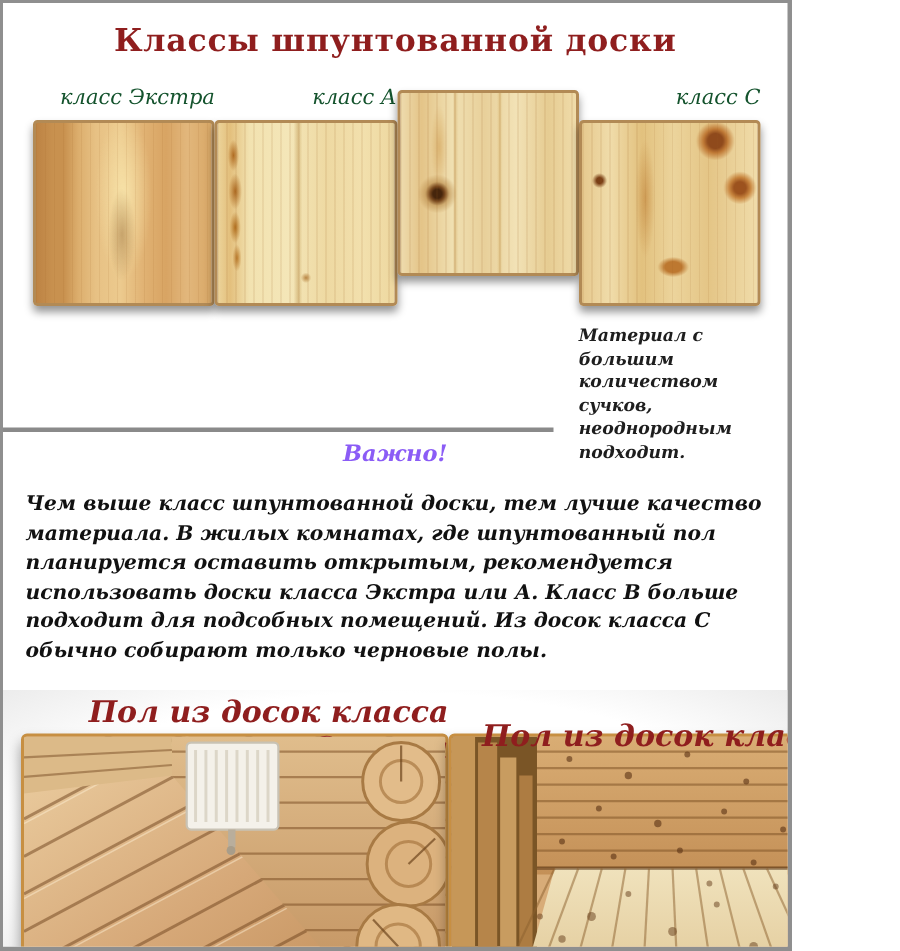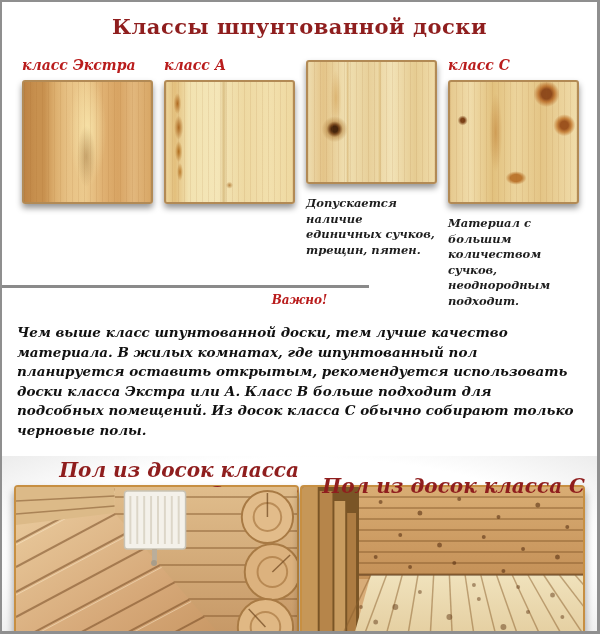--- a/index.html
+++ b/index.html
@@ -1,18 +1,18 @@
 <!DOCTYPE html>
 <html><head>
 <meta charset="utf-8">
 <style>
   html,body{margin:0;padding:0;background:#fff;}
   .frame{
     box-sizing:border-box;
-    width:600px;height:634px;
+    width:528px;height:634px;
     border:2px solid #8f8f8f;
     border-right-width:3px;border-bottom-width:3px;
     background:#fff;
     font-family:"DejaVu Serif",serif;
     overflow:hidden;
     position:relative;
   }
   
   .title{
     margin:12px 0 0;
@@ -24,23 +24,23 @@
   }
   
   .columns{
     display:flex;justify-content:space-between;
     padding:0 18px 0 20px;
     margin-top:18px;
     height:228px;
   }
   .col{width:131px;}
   .col-header{
-    text-align:left;
-    font-size:14px;font-weight:bold;font-style:italic;
-    color:#b91c1c;
+    text-align:right;
+    font-size:14px;font-weight:normal;font-style:italic;
+    color:#14532d;
     height:20px;
   }
   .swatch{
     position:relative;
     margin-top:3px;
     height:120px;
     border:2px solid #b28a55;
     border-radius:3px;
     box-shadow:0 4px 6px rgba(0,0,0,.42);
   }
@@ -83,21 +83,21 @@
   }
   .desc{
     margin:12px 0 0;
     font-size:11.5px;font-weight:bold;font-style:italic;
     color:#1e1e1e;line-height:1.35;
   }
   
   .divider{height:3px;width:367px;background:#8a8a8a;}
   .important-heading{
     margin:5px 0 3px;text-align:center;
-    font-size:12px;font-weight:bold;font-style:italic;color:#b91c1c;
+    font-size:15px;font-weight:bold;font-style:italic;color:#8b5cf6;
   }
   .important-text{
     margin:16px 15px;
     font-size:13.5px;font-weight:bold;font-style:italic;color:#111;
     line-height:1.45;
   }
   
   .floors{
     display:flex;justify-content:space-between;
     padding:2px 12px 0;
@@ -134,21 +134,20 @@
       <div class="swatch wood-extra"></div>
     </div>
 
     <div class="col">
       <div class="col-header">класс А</div>
       <div class="swatch wood-a"></div>
     </div>
 
     <div class="col">
       <div class="swatch wood-b"></div>
-      <p class="desc">Допускается наличие единичных сучков, трещин, пятен.</p>
     </div>
 
     <div class="col">
       <div class="col-header">класс С</div>
       <div class="swatch wood-c"></div>
       <p class="desc">Материал с большим количеством сучков, неоднородным подходит.</p>
     </div>
 
   </div>
 

